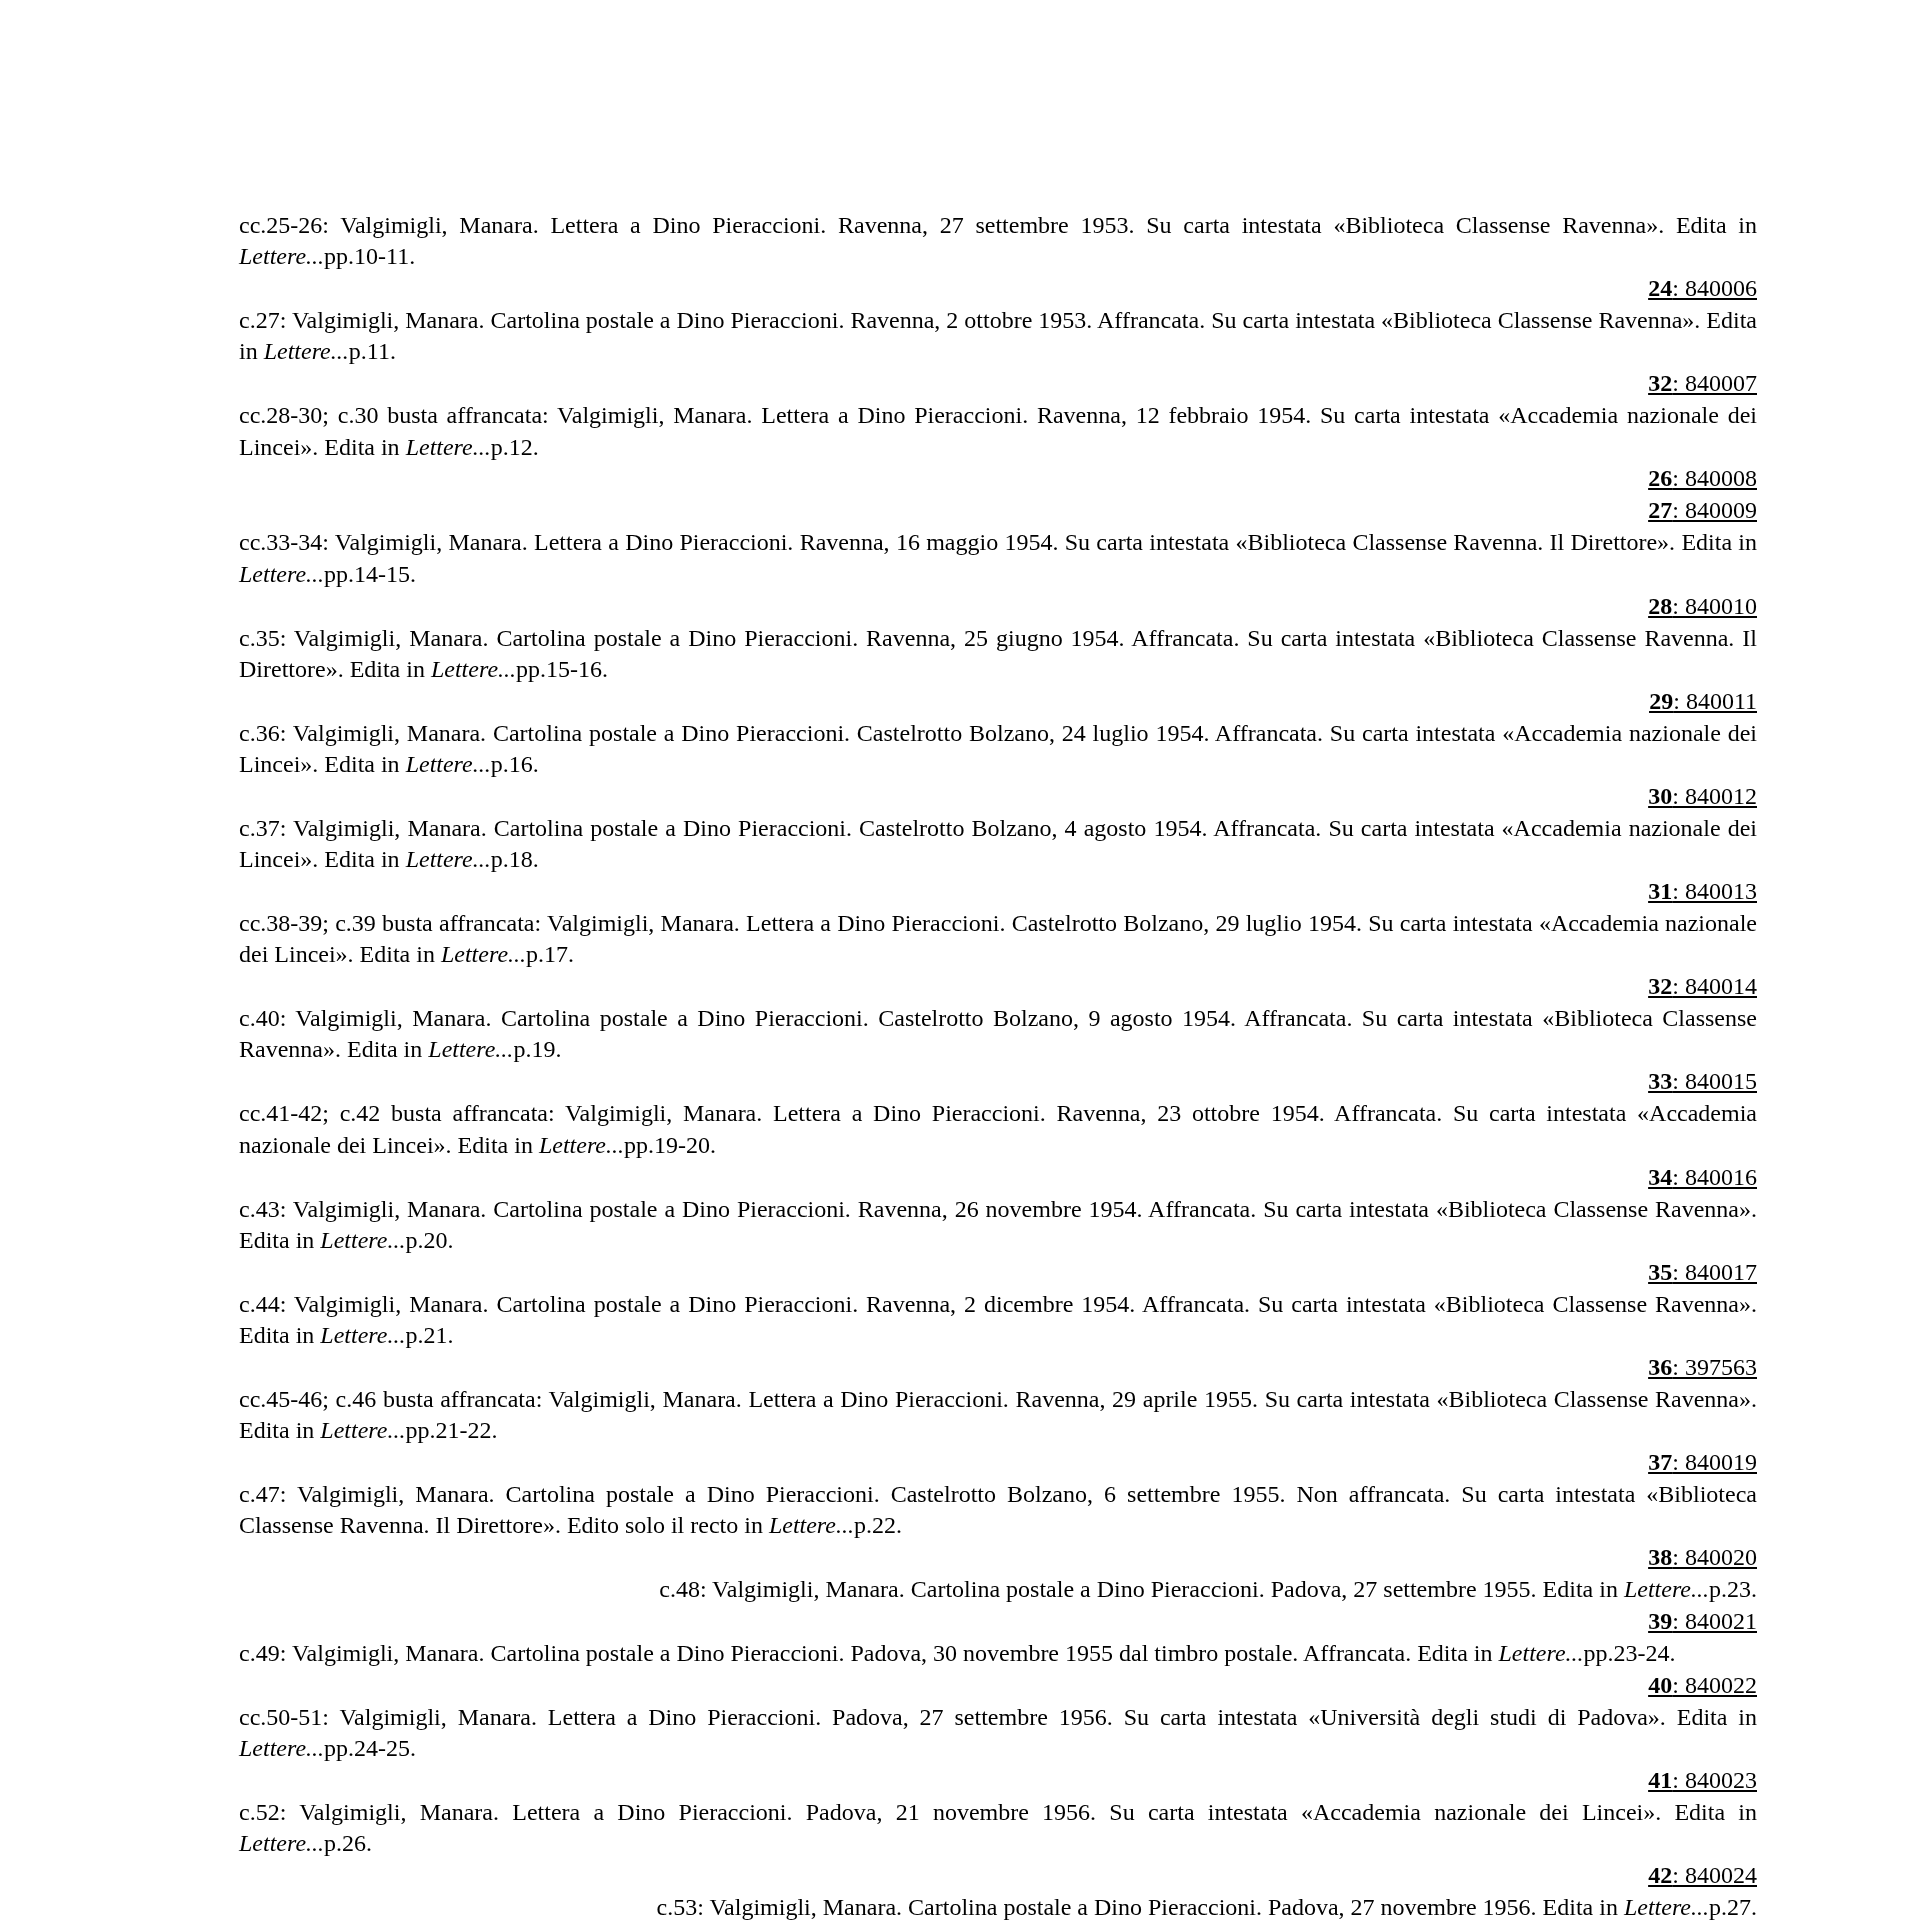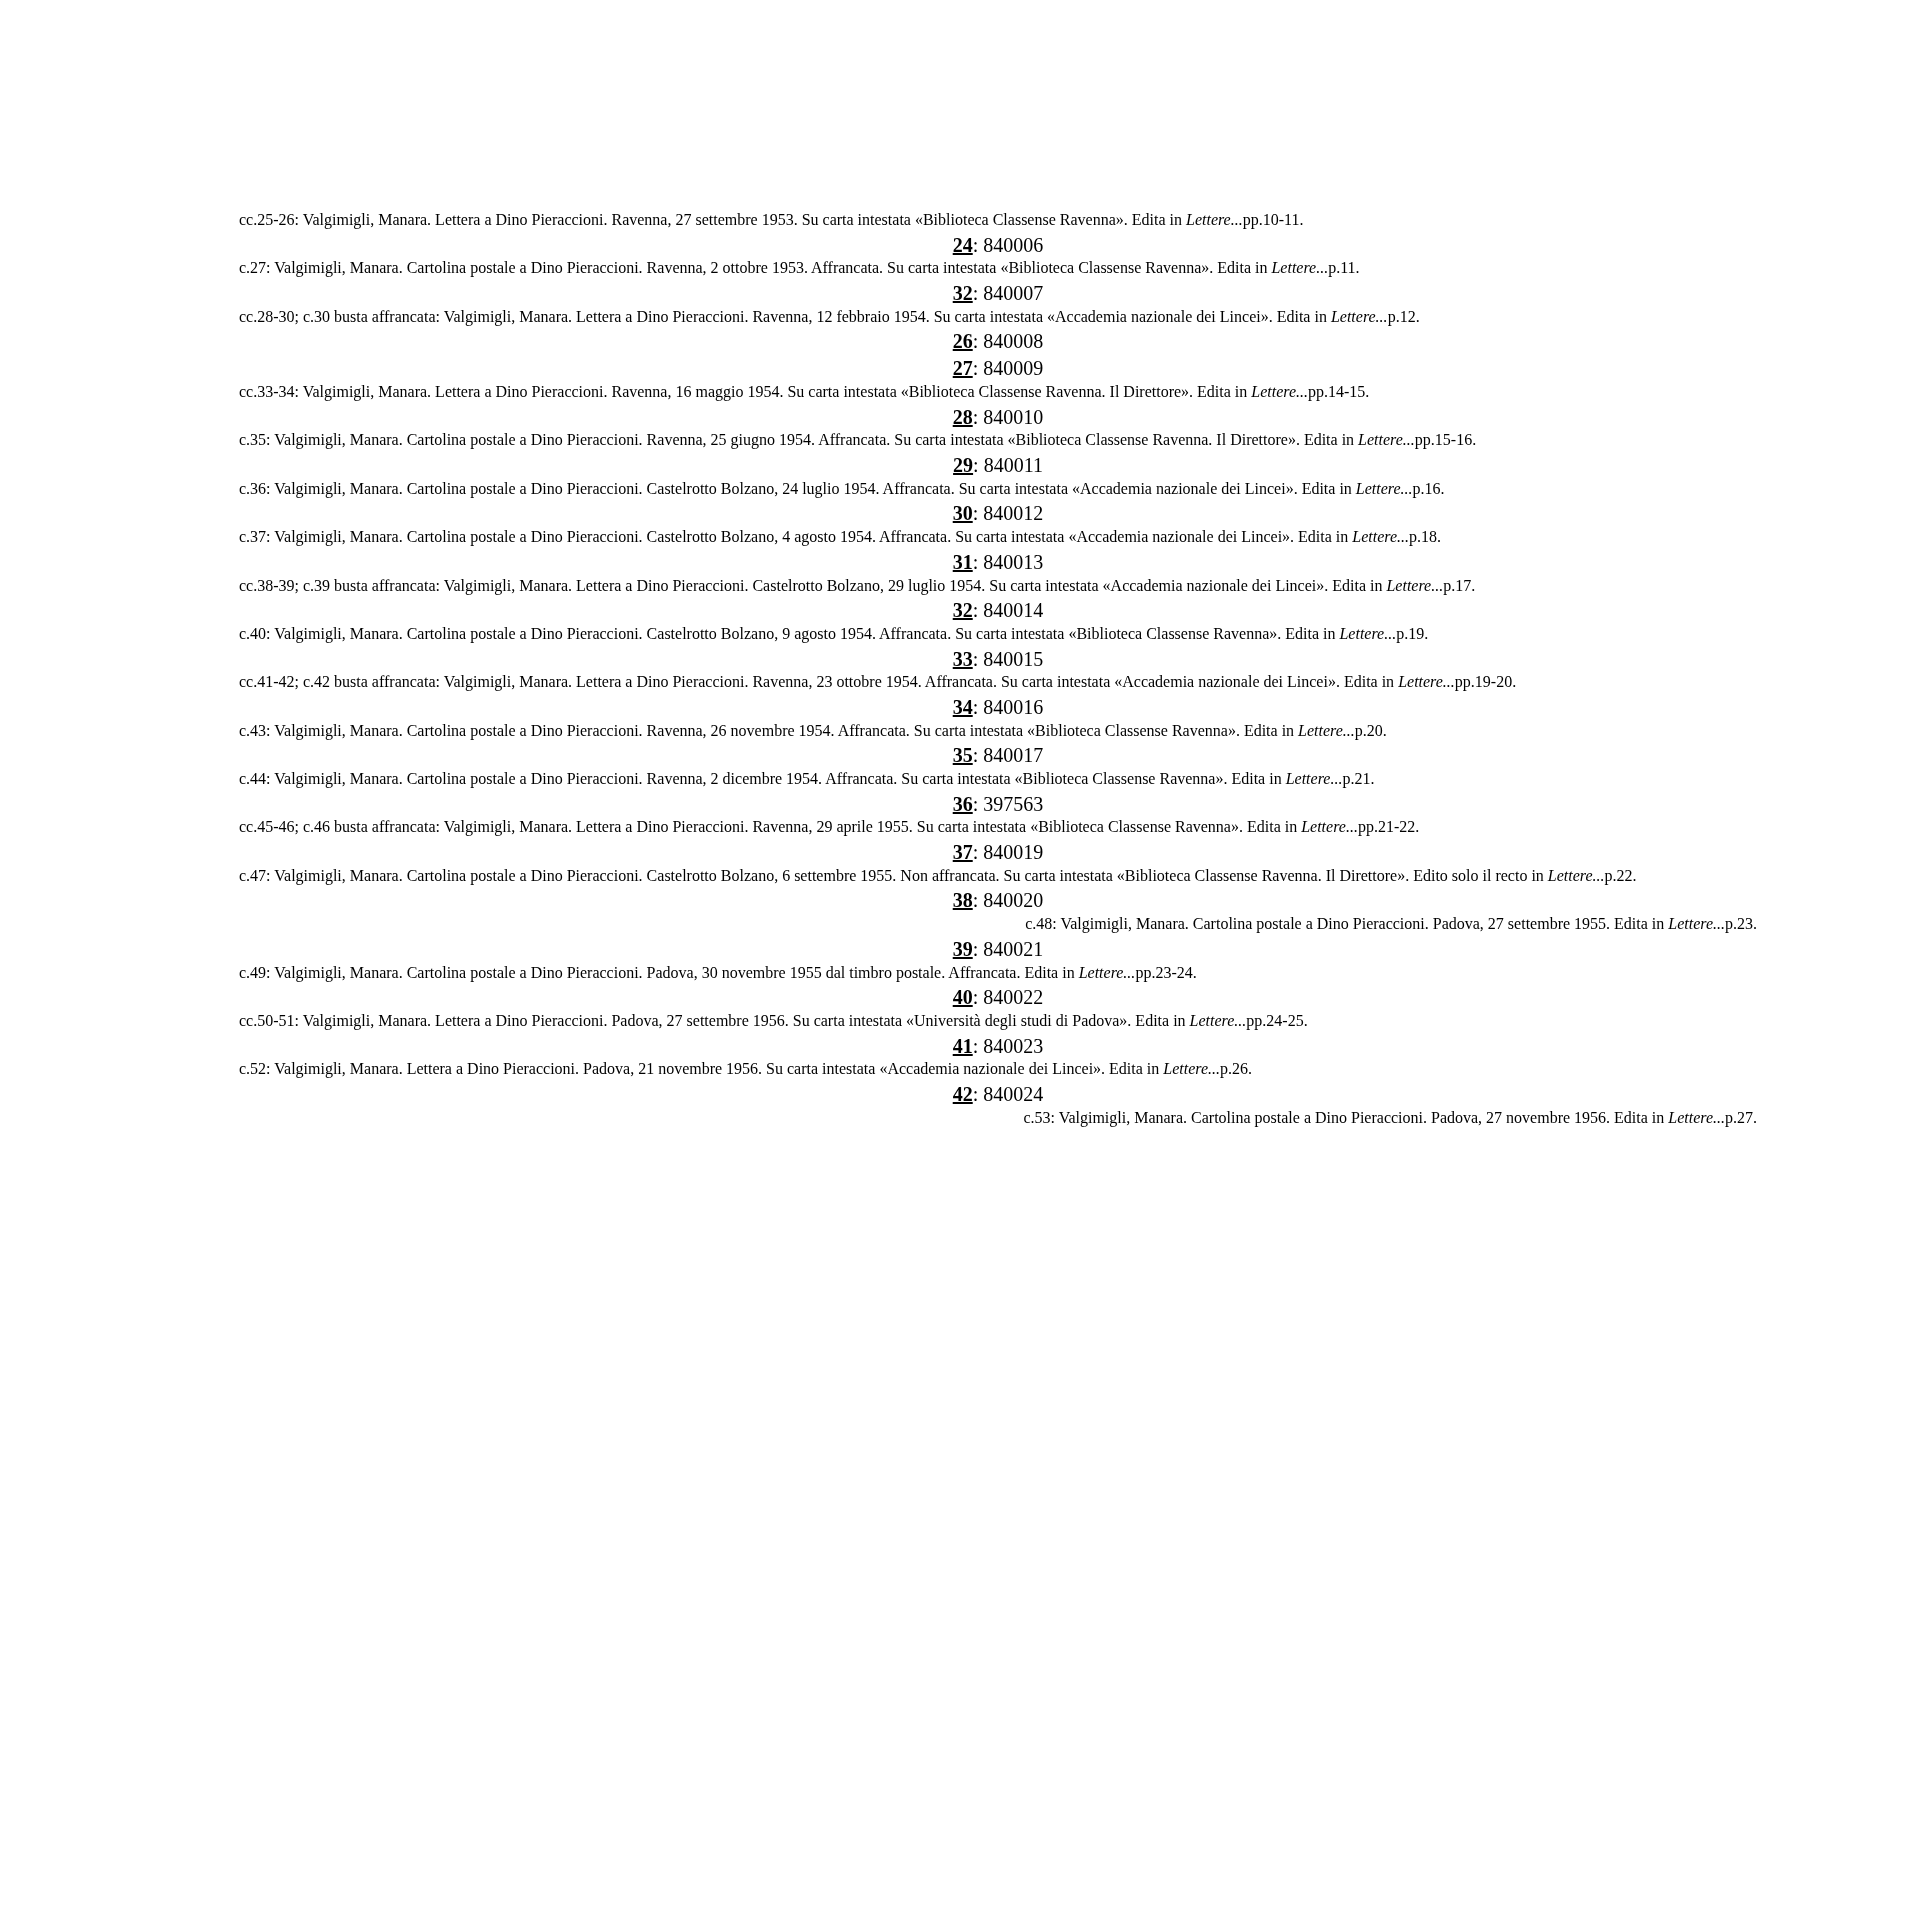--- a/index.html
+++ b/index.html
@@ -19,36 +19,37 @@
     position: relative;
     background: #ffffff;
   }
   .content {
     width: 1518px;
   }
   .entry {
     margin: 0;
   }
   .para {
-    font-size: 16px;
+    font-size: 24px;
     line-height: 1.30;
     text-align: justify;
     text-justify: inter-word;
     margin: 0 0 0.8px 0;
     hyphens: none;
     font-family: Liberation Serif, serif;
   }
   .para.nojust {
     text-align: right;
   }
   .idline {
-    font-size: 20px;
+    font-size: 24px;
     line-height: 1.30;
     margin: 0 0 0.8px 0;
-    text-align: center;
+    text-align: right;
+    text-decoration: underline;
   }
   .num {
     font-weight: bold;
     text-decoration: underline;
   }
   .ital {
     font-style: italic;
   }
 </style>
 </head>

